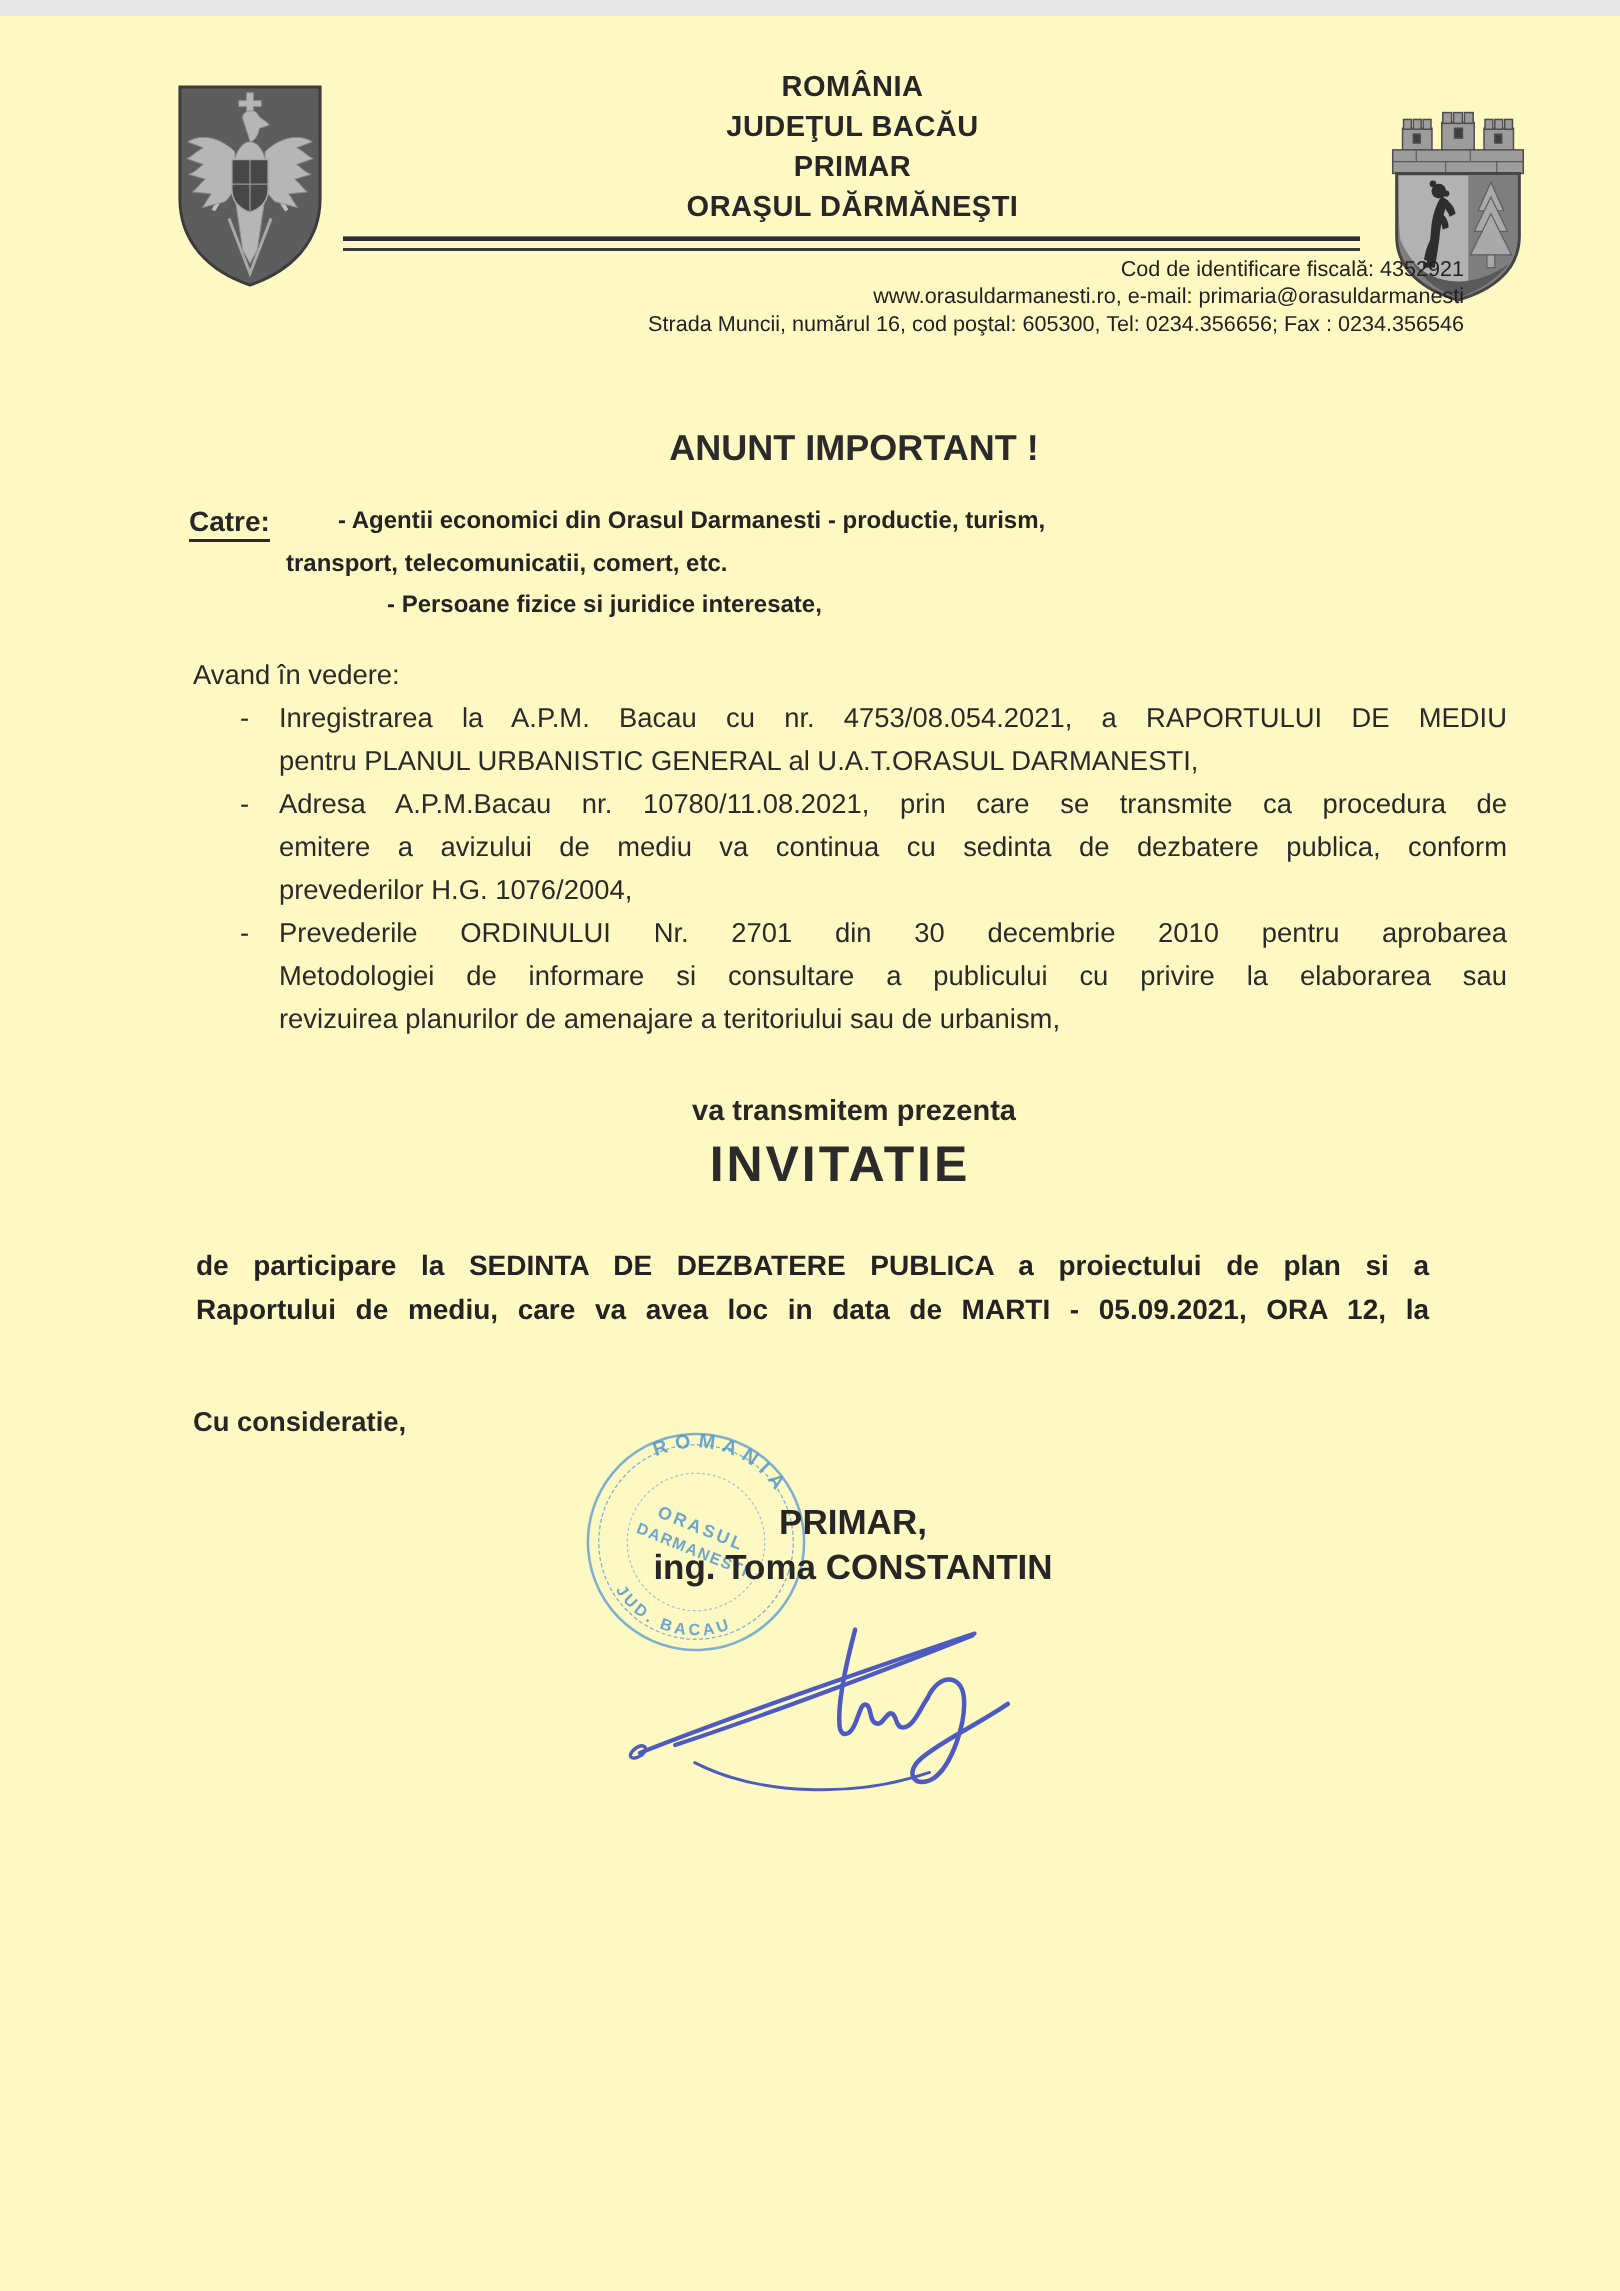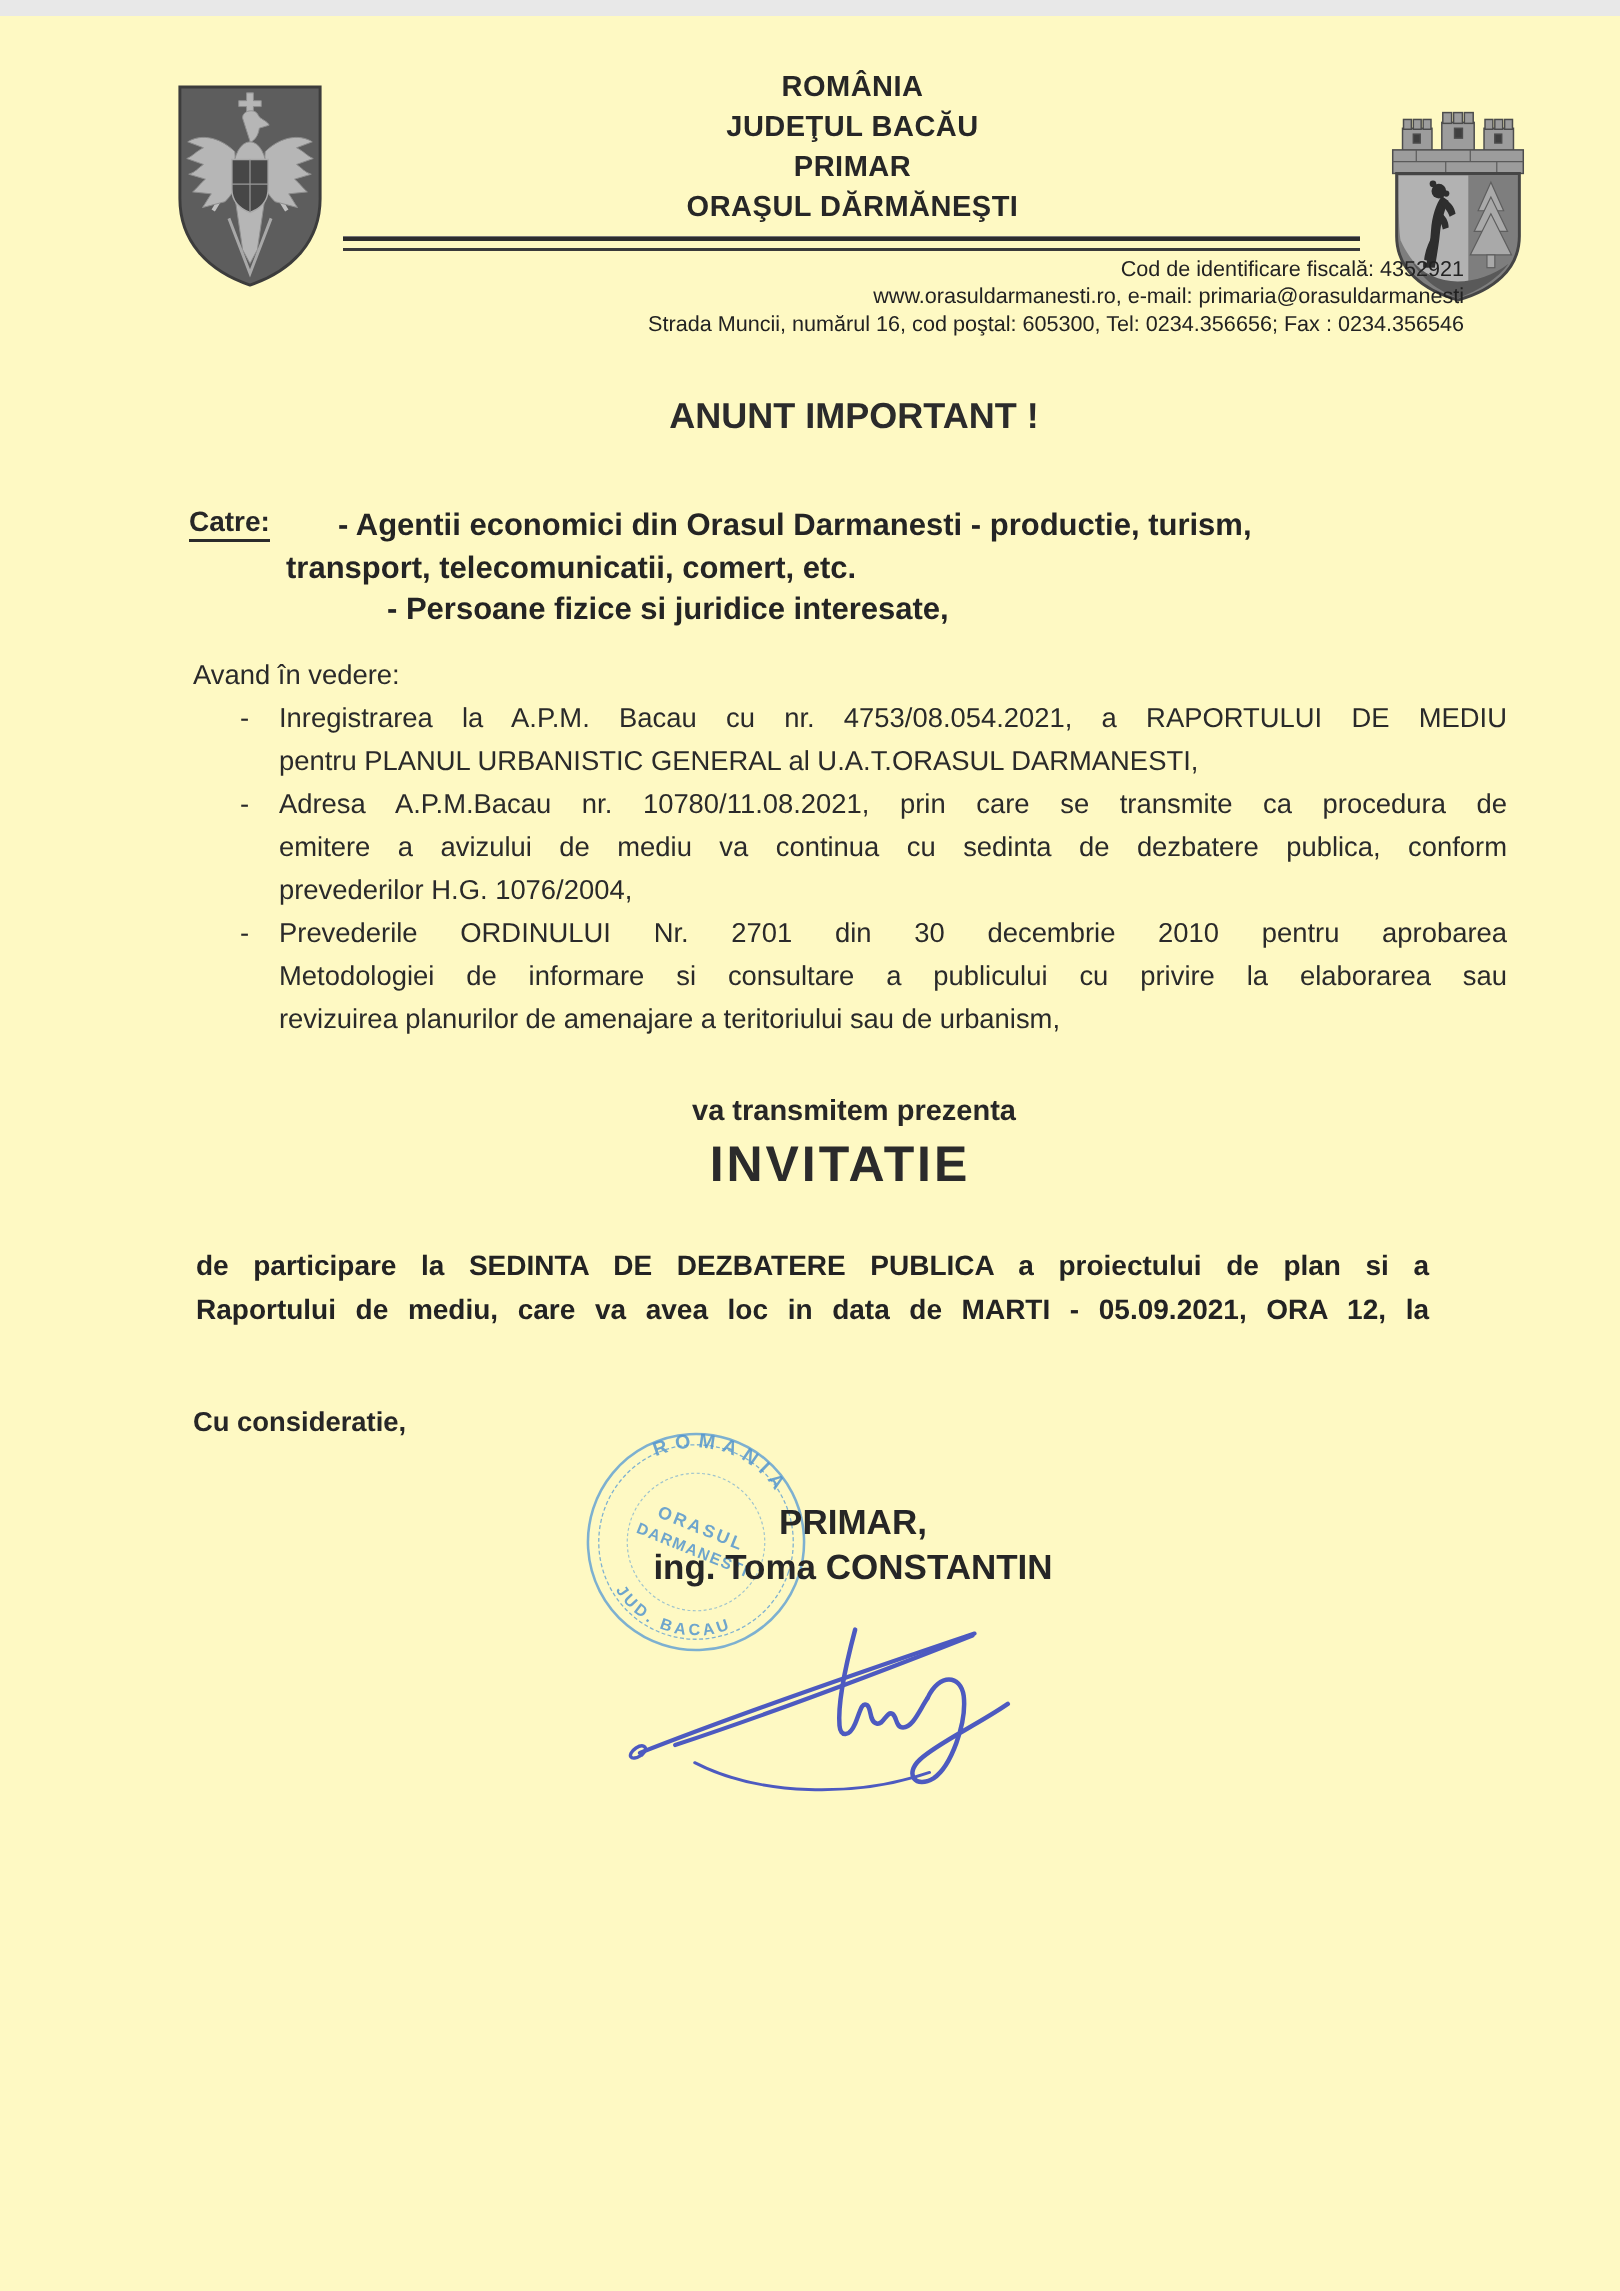--- a/index.html
+++ b/index.html
@@ -11,26 +11,26 @@
   .abs{position:absolute;}
   
   .hdr-text{left:343px;top:51px;width:1019px;text-align:center;
     font-size:29px;font-weight:bold;line-height:40px;letter-spacing:0.5px;}
   .rule1{left:343px;top:220px;width:1017px;height:4.9px;background:#2d2d2d;
     box-shadow:0 1px 0 #777 inset;}
   .rule2{left:343px;top:232px;width:1017px;height:2.9px;background:#3a3a3a;}
   .contact{left:223px;top:239px;width:1241px;text-align:right;
     font-size:21.6px;line-height:27.4px;color:#222;}
   
-  .doc-title{left:200px;top:380px;width:1308px;text-align:center;
+  .doc-title{left:200px;top:412px;width:1308px;text-align:center;
     font-size:36px;font-weight:bold;line-height:39px;color:#2b2b2b;}
   
   .catre{left:189px;top:491px;font-size:28px;font-weight:bold;
     border-bottom:3.9px solid #2b2b2b;padding-bottom:2.9px;line-height:1.05;}
-  .rcp{font-size:31px;font-weight:bold;color:#242424;line-height:1.1;}
+  .rcp{font-size:24px;font-weight:bold;color:#242424;line-height:1.1;}
   .rcp1{left:338px;top:492px;}
   .rcp2{left:286px;top:535px;}
   .rcp3{left:387px;top:576px;}
   
   .intro{left:193px;top:643px;font-size:27.4px;color:#2a2a2a;}
   .bullets{left:240px;top:680px;width:1269px;font-size:27.4px;color:#2a2a2a;}
   .bullet{display:flex;}
   .bdash{width:39px;line-height:43px;}
   .blines{width:1228px;}
   .bl{line-height:43px;}

